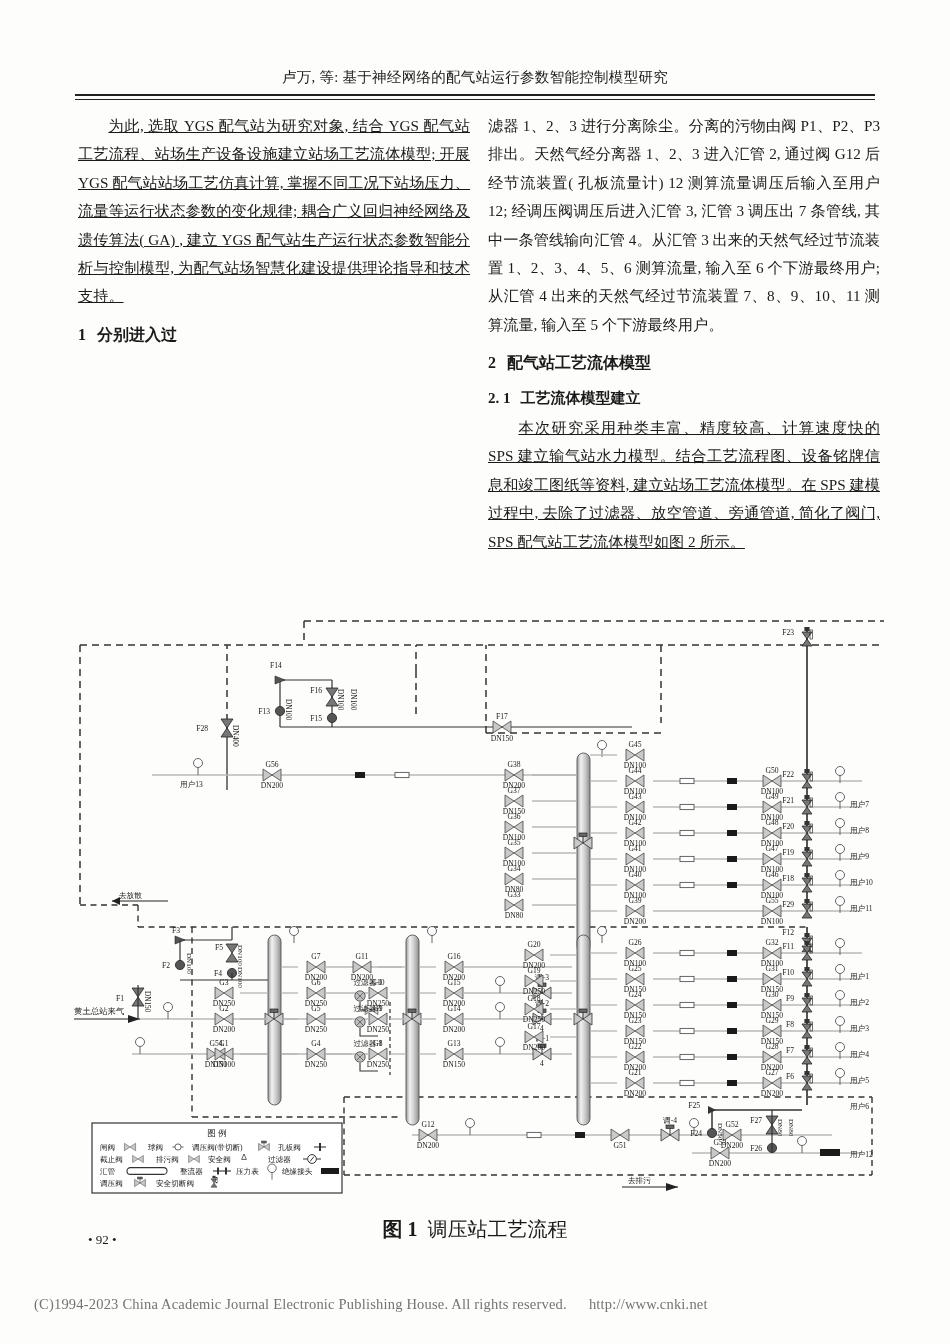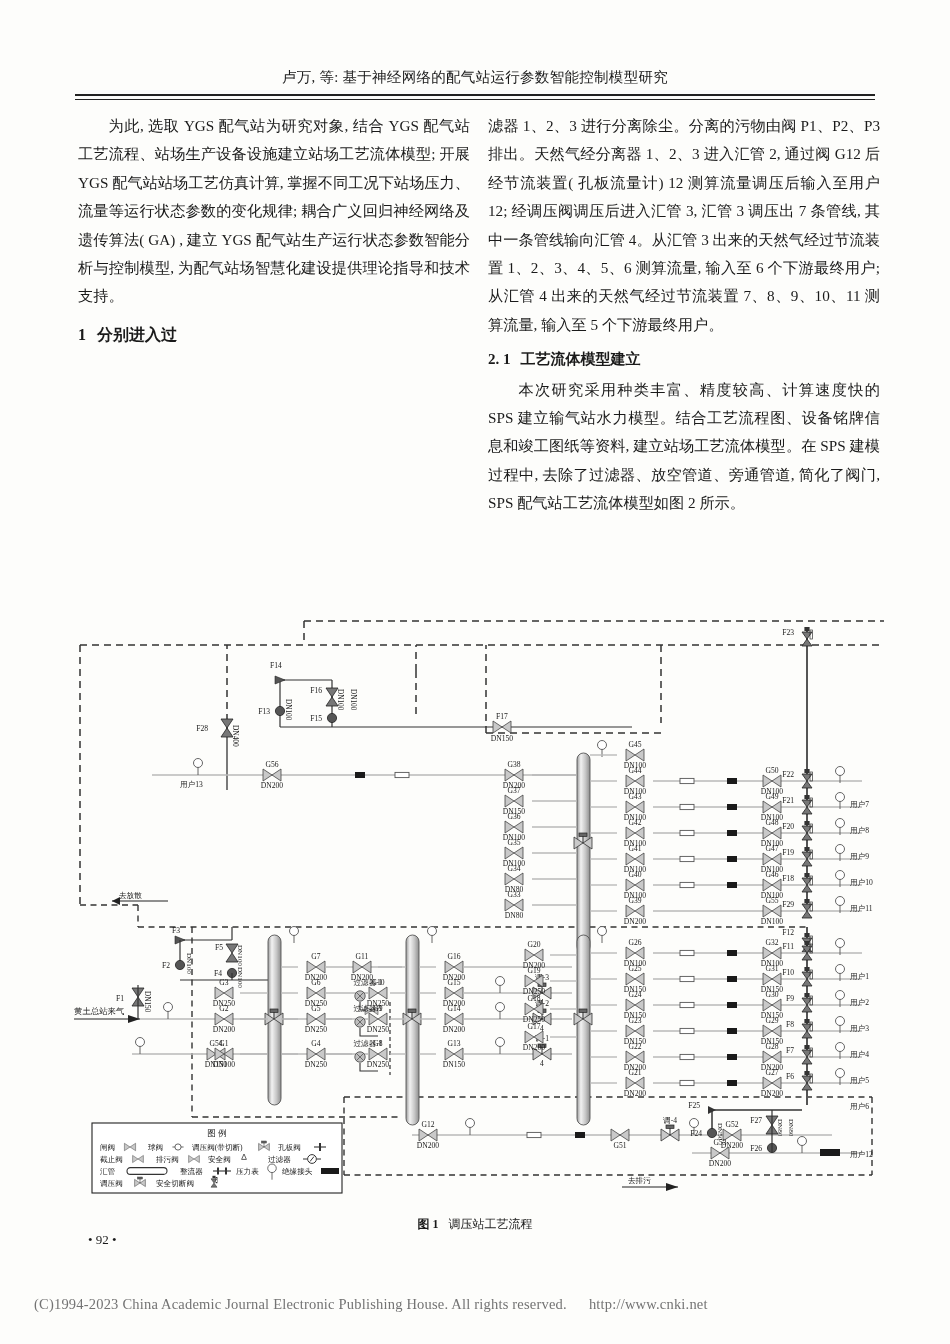--- a/index.html
+++ b/index.html
@@ -19,31 +19,31 @@
     text-align:center;font-size:14.5px;letter-spacing:.3px;
   }
   .rule{position:absolute;left:75px;width:800px;border-top:1px solid #222;}
   .rule2{position:absolute;left:75px;width:800px;border-top:2.2px solid #222;}
 
   
   .col{position:absolute;top:112px;width:392px;font-size:15.2px;line-height:28.4px;text-align:justify;}
   .col.left{left:78px;}
   .col.right{left:488px;}
   .col p{margin:0;text-indent:0;}
-  .col p.ind{text-indent:2em;}
+  .col p.ind{text-indent:2em;text-decoration:underline;}
   .sup{font-size:9px;vertical-align:super;letter-spacing:0;}
   .h1{font-size:16px;font-weight:bold;margin:10px 0 6px 0;}
   .h1 .num{margin-right:11px;}
   .h2{font-size:15px;font-weight:bold;margin:6px 0 2px 0;}
   .h2 .num{margin-right:10px;}
   .supn{font-size:9.5px;vertical-align:super;}
 
   
   .figure{position:absolute;left:72px;top:605px;width:812px;height:600px;}
-  .figcap{position:absolute;left:0;top:1216px;width:950px;text-align:center;font-size:12px;}
+  .figcap{position:absolute;left:0;top:1216px;width:950px;text-align:center;font-size:20px;}
   .figcap b{font-weight:bold;margin-right:10px;}
 
   
   .pagenum{position:absolute;left:88px;top:1232px;font-size:13px;}
   .footer{position:absolute;left:34px;top:1296px;font-size:14.5px;color:#737373;
           font-family:"Liberation Serif","DejaVu Serif",serif;letter-spacing:.2px;}
   .footer .url{margin-left:22px;}
 
   
   svg text{font-family:"Liberation Serif","DejaVu Serif",serif;}
@@ -59,20 +59,23 @@
 
   <div class="col left">
     <p class="ind">为此, 选取 YGS 配气站为研究对象, 结合 YGS 配气站工艺流程、站场生产设备设施建立站场工艺流体模型; 开展 YGS 配气站站场工艺仿真计算, 掌握不同工况下站场压力、流量等运行状态参数的变化规律; 耦合广义回归神经网络及遗传算法( GA) , 建立 YGS 配气站生产运行状态参数智能分析与控制模型, 为配气站场智慧化建设提供理论指导和技术支持。</p>
     <div class="h1">
       <span class="num">1</span><span>分别进入过</span>
     </div>
   </div>
 
   <div class="col right">
     <p>滤器 1、2、3 进行分离除尘。分离的污物由阀 P1、P2、P3 排出。天然气经分离器 1、2、3 进入汇管 2, 通过阀 G12 后经节流装置( 孔板流量计) 12 测算流量调压后输入至用户 12; 经调压阀调压后进入汇管 3, 汇管 3 调压出 7 条管线, 其中一条管线输向汇管 4。从汇管 3 出来的天然气经过节流装置 1、2、3、4、5、6 测算流量, 输入至 6 个下游最终用户; 从汇管 4 出来的天然气经过节流装置 7、8、9、10、11 测算流量, 输入至 5 个下游最终用户。</p>
+    <div class="h1">
+      <span class="num">2</span><span>配气站工艺流体模型</span>
+    </div>
     <div class="h2">
       <span class="num">2. 1</span><span>工艺流体模型建立</span>
     </div>
     <p class="ind">本次研究采用种类丰富、精度较高、计算速度快的 SPS 建立输气站水力模型。结合工艺流程图、设备铭牌信息和竣工图纸等资料, 建立站场工艺流体模型。在 SPS 建模过程中, 去除了过滤器、放空管道、旁通管道, 简化了阀门, SPS 配气站工艺流体模型如图 2 所示。</p>
   </div>
 
   <div class="figure">
   <svg width="812" height="600" viewBox="0 0 812 600">
     <defs>
       <g id="gate">

